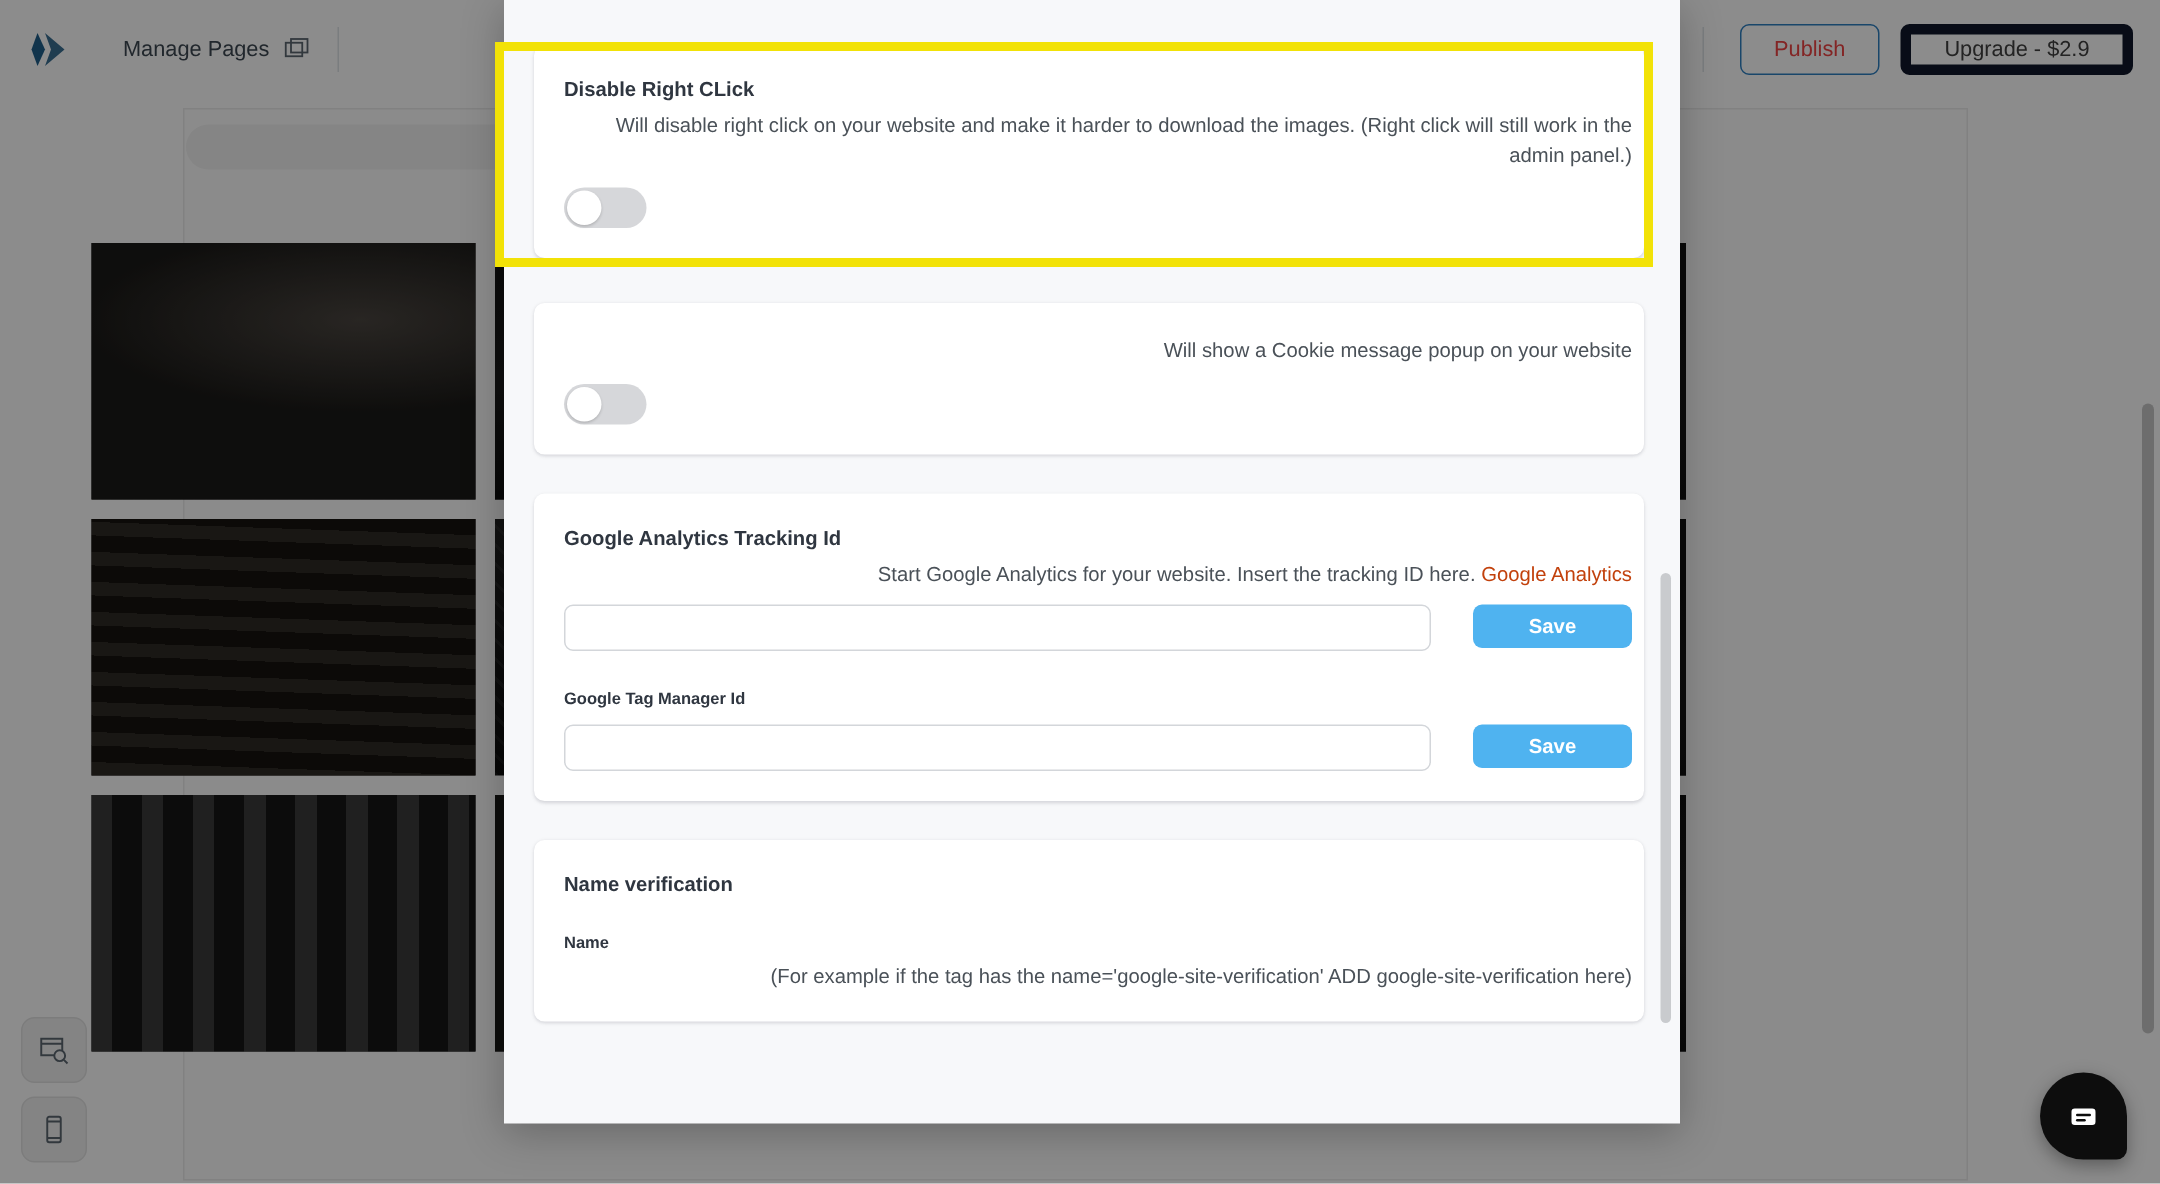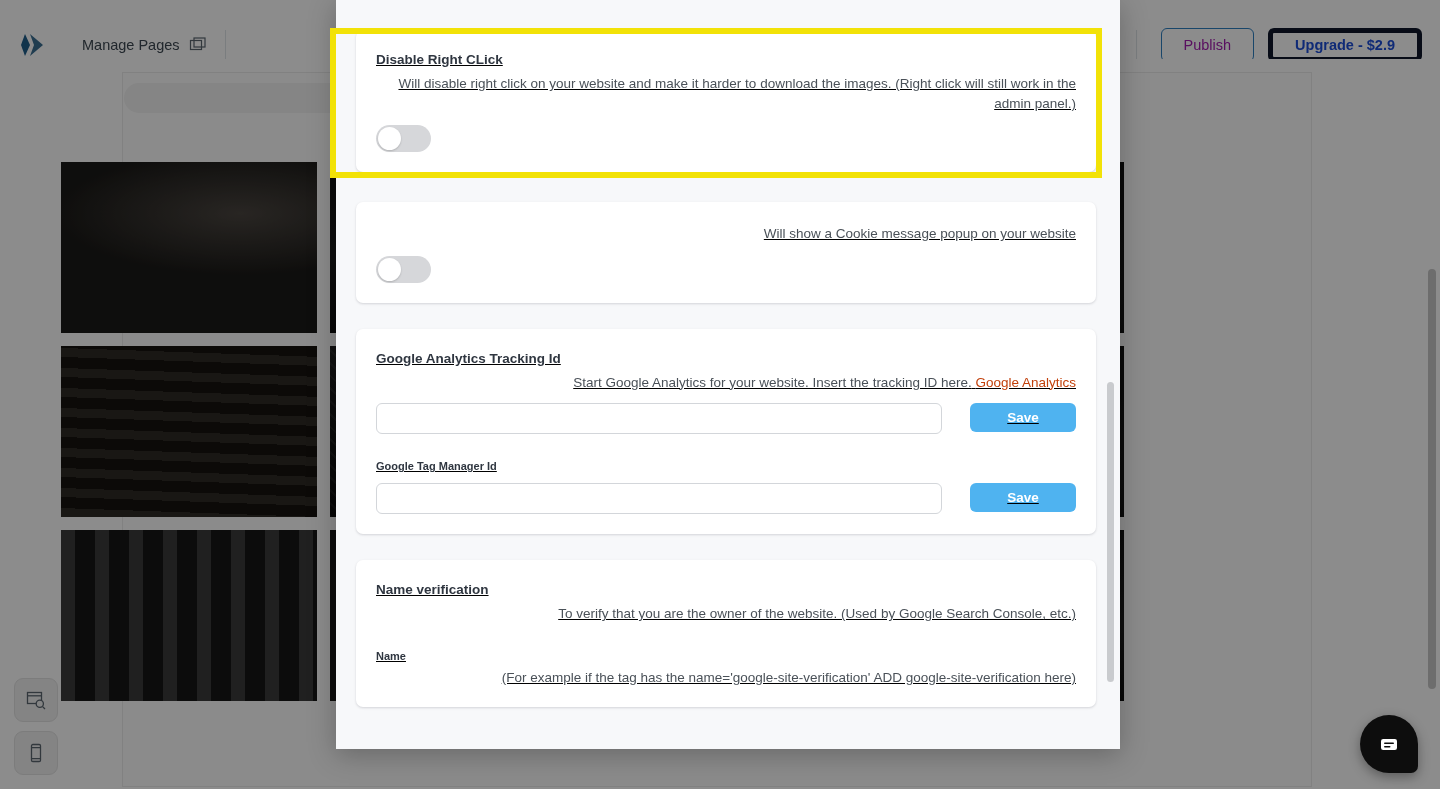--- a/index.html
+++ b/index.html
@@ -11,40 +11,40 @@
   }
 
   
   #app-root {
     position: absolute; inset: 0;
     background: #ffffff;
   }
 
   
   .topbar {
-    position: absolute; top: 16px; left: 0; right: 0; height: 59px;
+    position: absolute; top: 4px; left: 0; right: 0; height: 59px;
     background: #ffffff;
     border-bottom: 1px solid #e6e6e6;
     display: flex; align-items: center;
   }
   .logo-wrap { width: 64px; display: flex; align-items: center; justify-content: center; }
   .nav-item {
     display: flex; align-items: center; gap: 9px;
     font-size: 14.5px; color: #3d4852; padding: 0 18px; height: 59px;
   }
   .nav-item .lbl { white-space: nowrap; }
   .divider-v { width: 1px; height: 30px; background: #dfe3e8; }
   .spacer { flex: 1 1 auto; }
   .btn-outline {
     height: 34px; padding: 0 22px; border-radius: 6px;
     display: flex; align-items: center; justify-content: center;
     font-size: 14.5px; background: transparent;
   }
-  .btn-publish { border: 1px solid #2f80c2; color: #a21caf; margin-right: 14px; }
-  .btn-upgrade { border: 5px solid #0f172a; color: #1d4ed8; margin-right: 18px; font-weight: bold; }
+  .btn-publish { border: 1px solid #2f80c2; color: #ef4444; margin-right: 14px; }
+  .btn-upgrade { border: 7px solid #0f172a; color: #404040; margin-right: 18px; }
 
   
   .canvas {
     position: absolute; top: 59px; left: 0; right: 0; bottom: 0;
     background: #ffffff;
     overflow: hidden;
   }
   .page-card {
     position: absolute; left: 122px; top: 13px;
     width: 1190px; height: 715px;
@@ -116,23 +116,22 @@
     overflow: hidden;
   }
   .modal-scroll {
     position: absolute; inset: 0;
     padding: 30px 24px 20px 20px;
   }
   .card {
     background: #ffffff;
     border-radius: 7px;
     box-shadow: 0 1px 3px rgba(16,24,40,.10), 0 1px 2px rgba(16,24,40,.06);
-    padding: 22px 20px 20px 20px;
+    padding: 22px 8px 20px 20px;
     margin-bottom: 26px;
-    text-decoration: underline;
   }
   .card.hl { margin-bottom: 8px; }
 
   .card-title {
     font-size: 13.5px; font-weight: bold; color: #2f3640; margin-bottom: 7px;
   }
   .card-desc {
     font-size: 13.5px; color: #4a5158; line-height: 1.45; text-align: right;
   }
   .card-desc .lnk { color: #c2410c; }
@@ -336,21 +335,20 @@
         <div class="sub-title">Google Tag Manager Id</div>
         <div class="field-row">
           <input class="text-input" type="text" placeholder="" style="">
           <div class="btn-save">Save</div>
         </div>
       </div>
     </div>
 
     <div class="card">
       <div class="card-title">Name verification</div>
-      <div class="card-desc">To verify that you are the owner of the website. (Used by Google Search Console, etc.)</div>
 
       <div class="sub-block">
         <div class="sub-title">Name</div>
         <div class="card-desc">(For example if the tag has the name='google-site-verification' ADD google-site-verification here)</div>
 
       </div>
     </div>
 
   </div>
 

